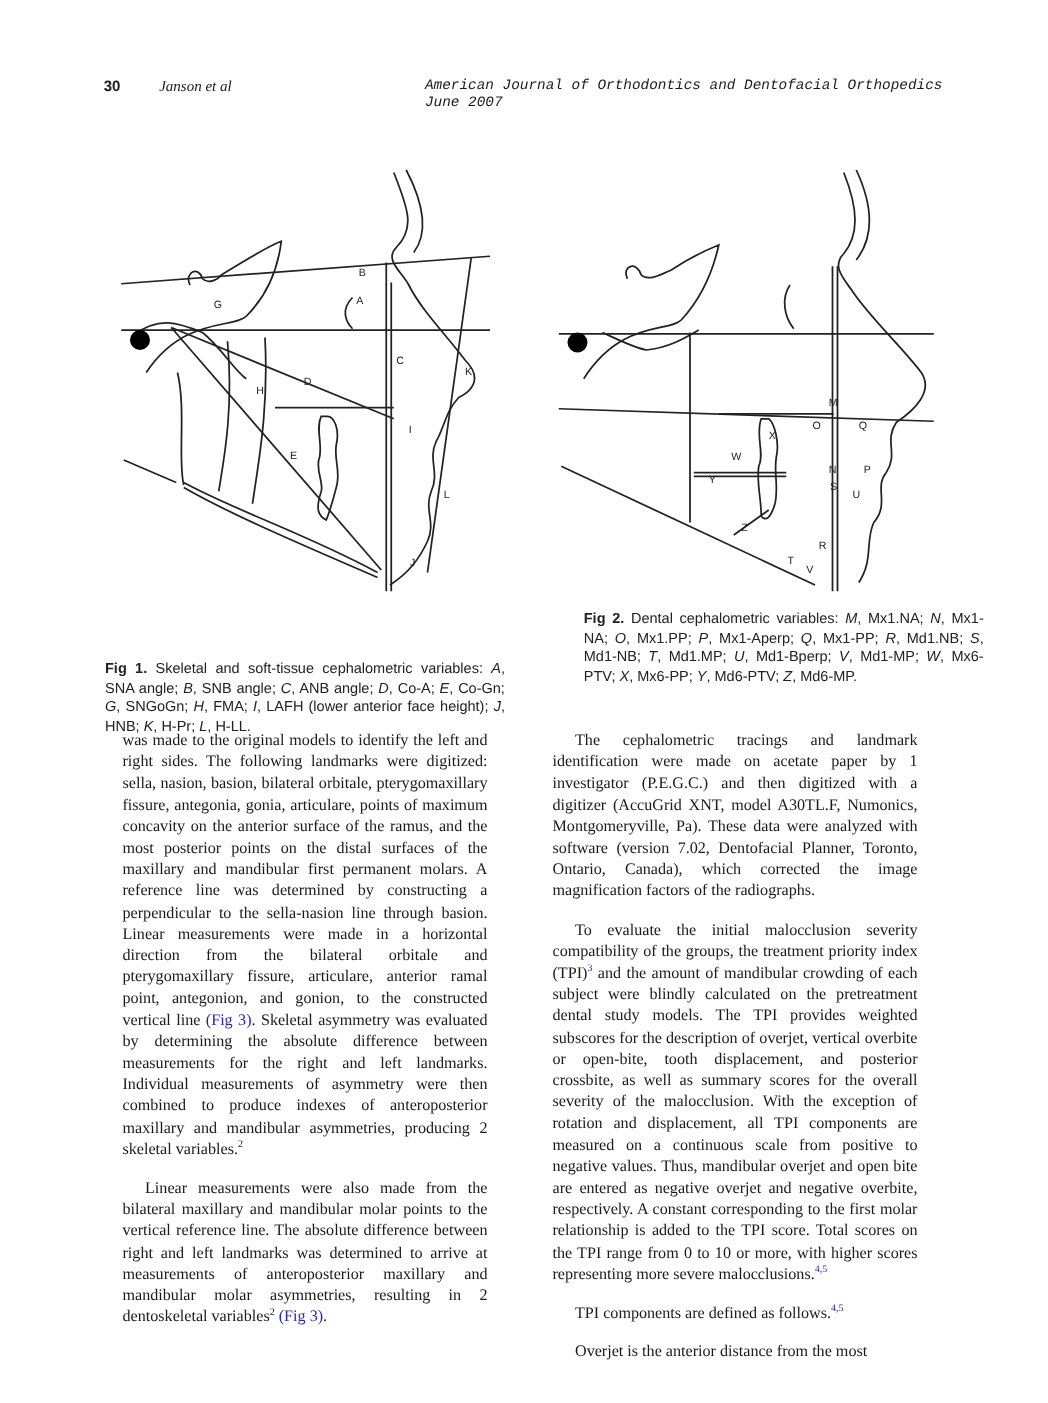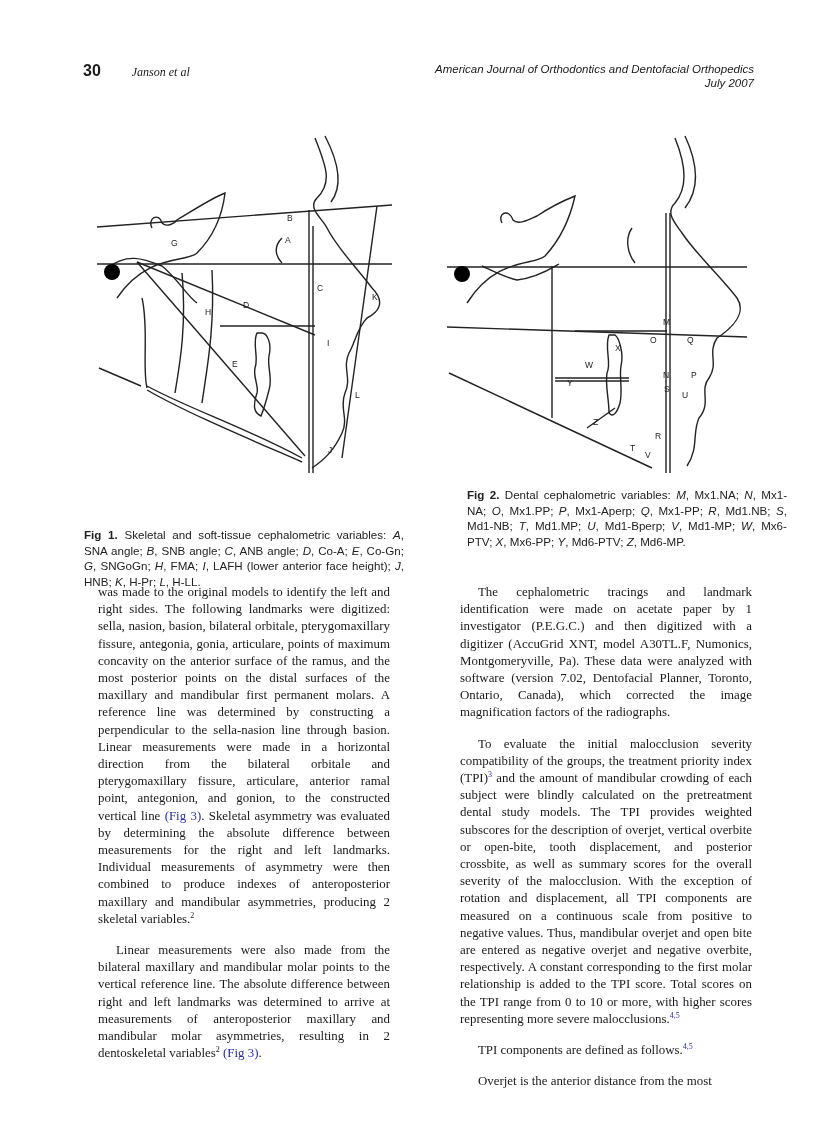--- a/index.html
+++ b/index.html
@@ -1,50 +1,50 @@
 <!DOCTYPE html>
 <html><head>
 <meta charset="utf-8">
 <style>
   html, body { margin:0; padding:0; background:#fff; }
   body { width:838px; height:1122px; position:relative; overflow:hidden; color:#1a1a1a; }
   .header-left { position:absolute; left:83px; top:62px; font-family:"Liberation Serif", serif; font-size:12px; }
-  .header-left .pgnum { font-family:"Liberation Sans", sans-serif; font-weight:bold; font-size:16px; margin-right:6px; }
+  .header-left .pgnum { font-family:"Liberation Sans", sans-serif; font-weight:bold; font-size:12px; margin-right:6px; }
   .header-left .auth { font-style:italic;margin-left:22px; }
-  .header-right { position:absolute; right:84px; top:62px; font-family:Liberation Sans, sans-serif; font-style:italic; font-size:11.5px; text-align:right; line-height:14px; }
+  .header-right { position:absolute; right:84px; top:62px; font-family:Liberation Mono, monospace; font-style:italic; font-size:11.5px; line-height:14px; }
   .figure { position:absolute; top:128px; width:330px; height:350px; }
   .fig1 { left:87px; }
   .fig2 { left:437px; }
   .figure svg { width:100%; height:100%; }
   .figure svg path, .figure svg line, .figure svg polyline { fill:none; stroke:#222; stroke-width:1.4; }
   .figure svg text { font-family:"Liberation Sans", sans-serif; font-size:8.5px; fill:#222; stroke:none; }
   .caption { position:absolute; top:487px; width:320px; font-family:"Liberation Sans", sans-serif; font-size:11.6px; line-height:15.6px; text-align:justify; color:#222; }
   .cap1 { left:84px;margin-top:40px; }
   .cap2 { left:437px;margin-left:30px; }
   .caption .fignum { font-weight:bold; }
   .caption i { font-style:italic; }
   .col { position:absolute; top:570px; width:320px; font-family:"Liberation Serif", serif; font-size:12.9px; line-height:17.2px; text-align:justify; color:#1a1a1a; }
   .col-left { left:84px; }
-  .col-right { left:446px; }
+  .col-right { left:428px; }
   .col p { margin:14px; }
   .col p.indent { text-indent:18px; }
   .link { color:#2a2aa8; }
   sup { font-size:8px; line-height:0; vertical-align:super; }
   sup.link { color:#2a2aa8; }
 </style>
 </head>
 <body>
 
 <div class="header-left">
   <span class="pgnum">30</span>
   <span class="auth">Janson et al</span>
 </div>
 <div class="header-right">
   <div>American Journal of Orthodontics and Dentofacial Orthopedics</div>
-  <div>July 2007</div>
+  <div>June 2007</div>
 </div>
 
 <div class="figure fig1">
   <svg viewBox="0 0 330 350">
     <line x1="10" y1="99" x2="305" y2="77"></line>
     <line x1="10" y1="136" x2="305" y2="136"></line>
     <path d="M228 10 C240 40,245 55,230 70 C220 80,235 90,240 100 C250 120,270 140,285 160 C300 175,290 185,280 190 C270 200,268 215,262 225 C255 240,265 250,258 265 C252 280,262 290,255 305 C248 320,240 330,225 340"></path>
     <path d="M238 8 C252 35,256 58,244 74"></path>
     <line x1="222" y1="82" x2="222" y2="345"></line>
     <line x1="226" y1="98" x2="226" y2="345"></line>

